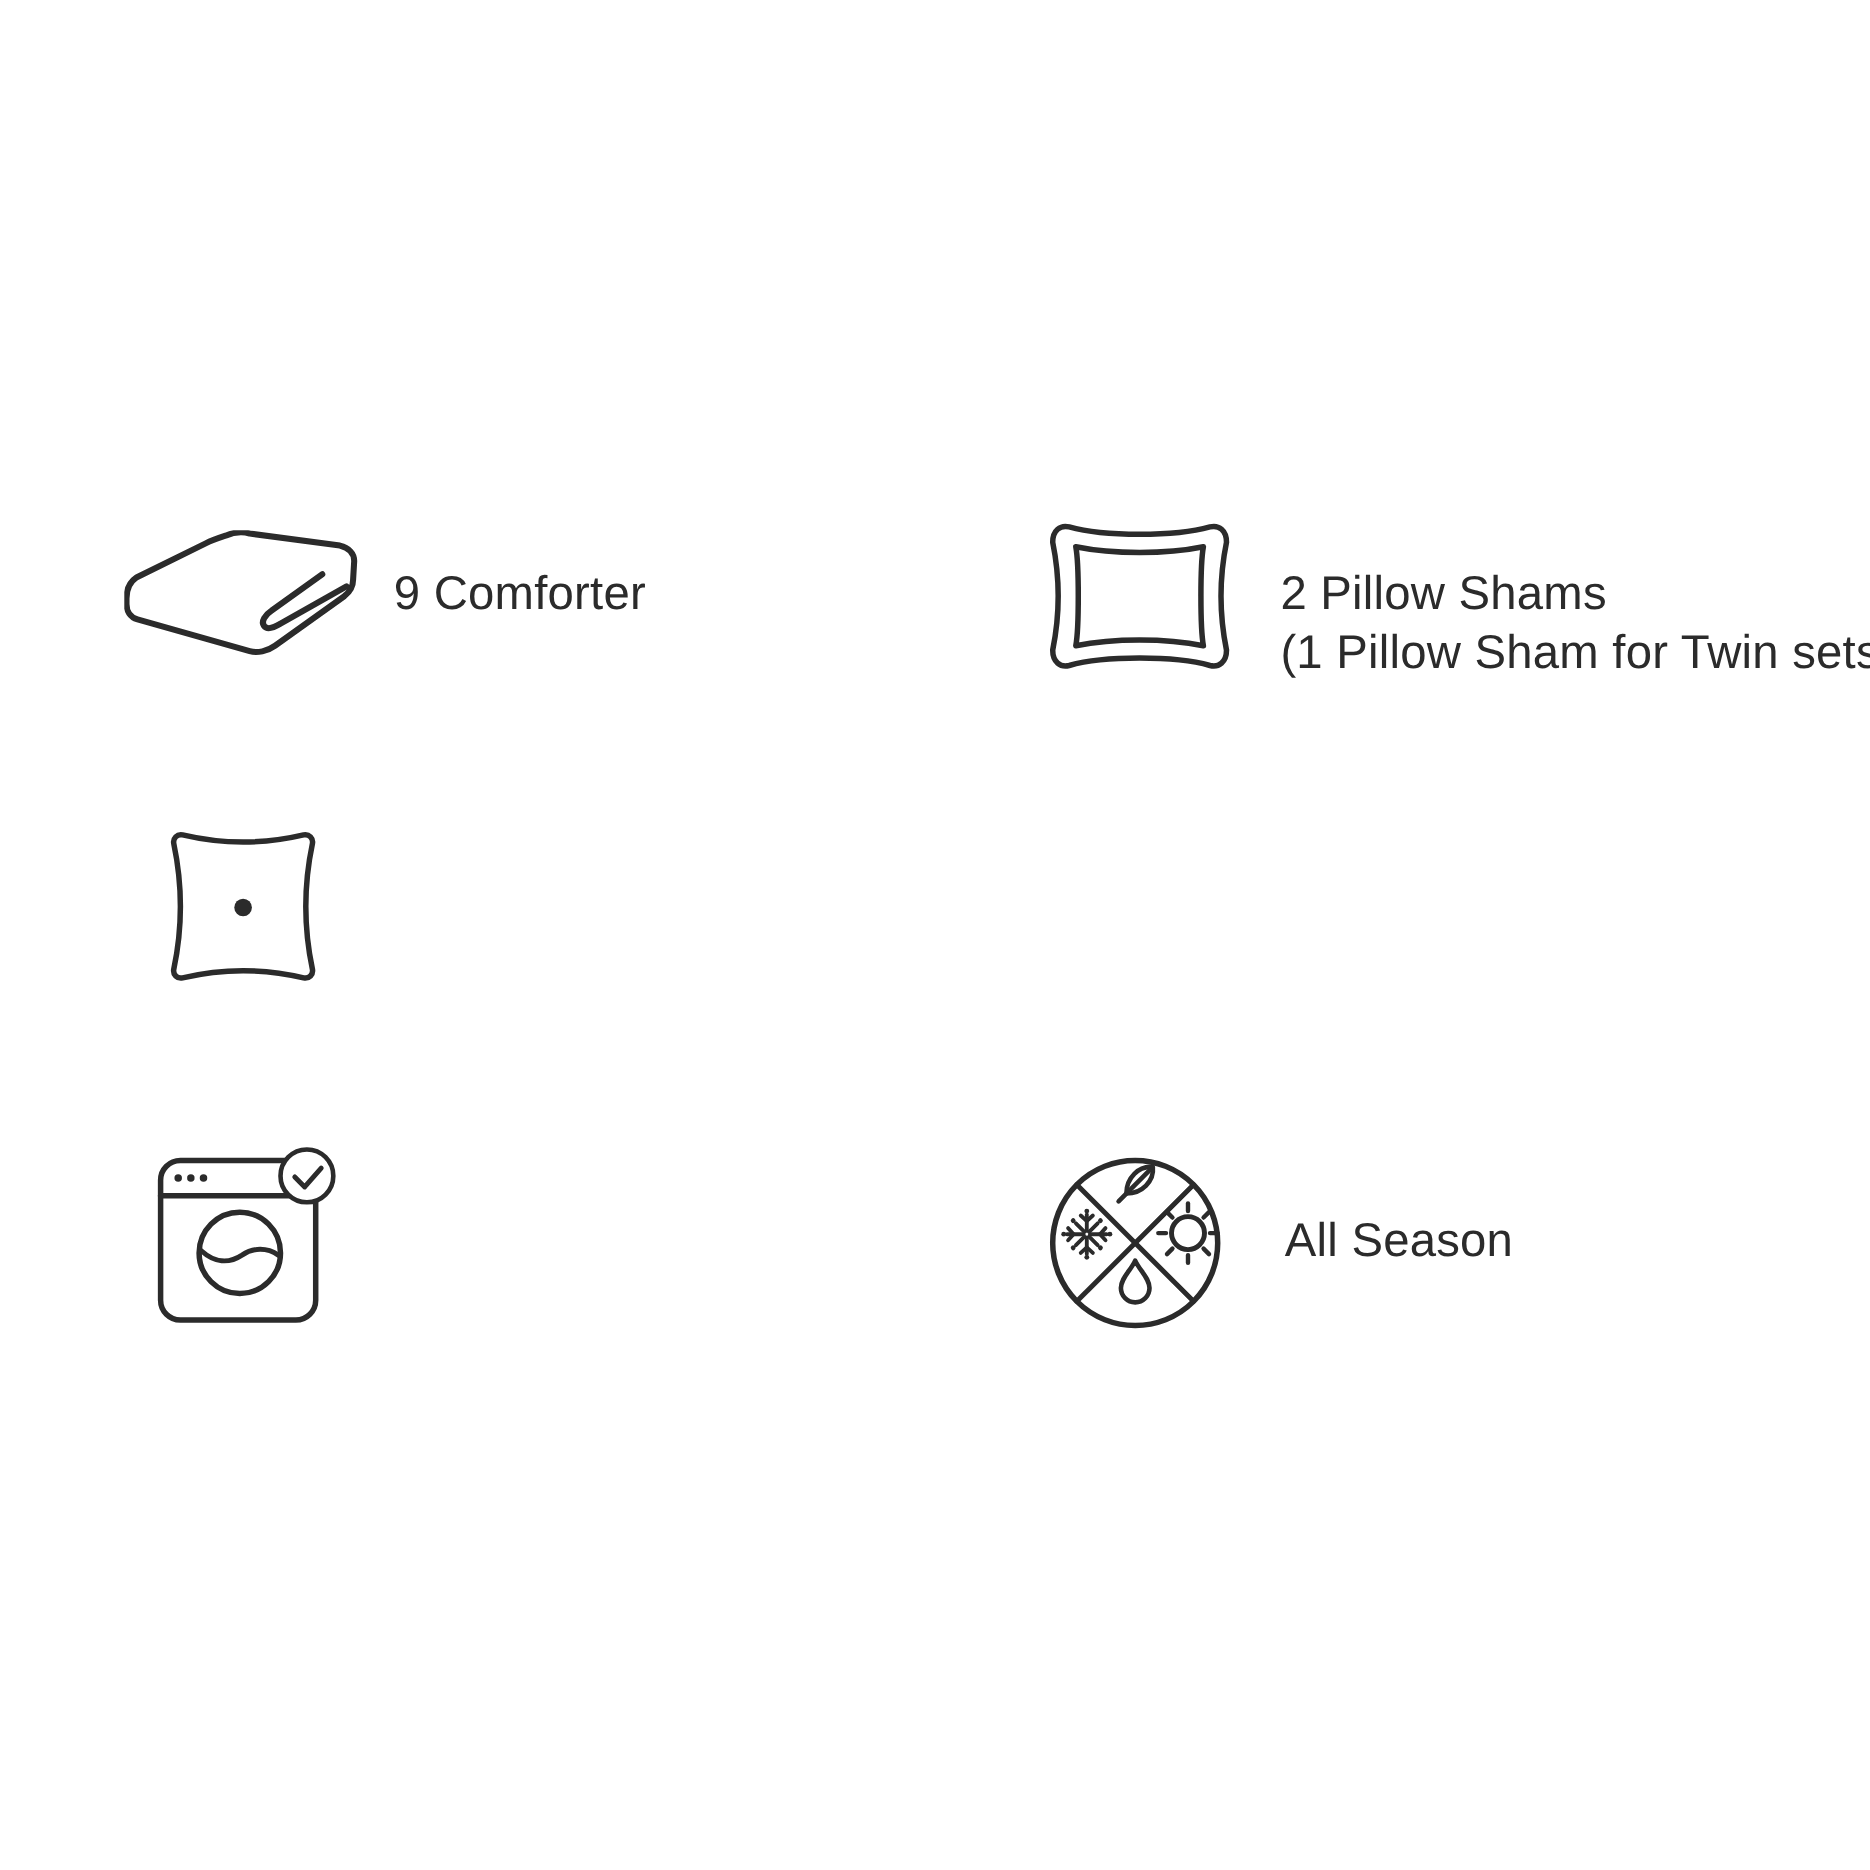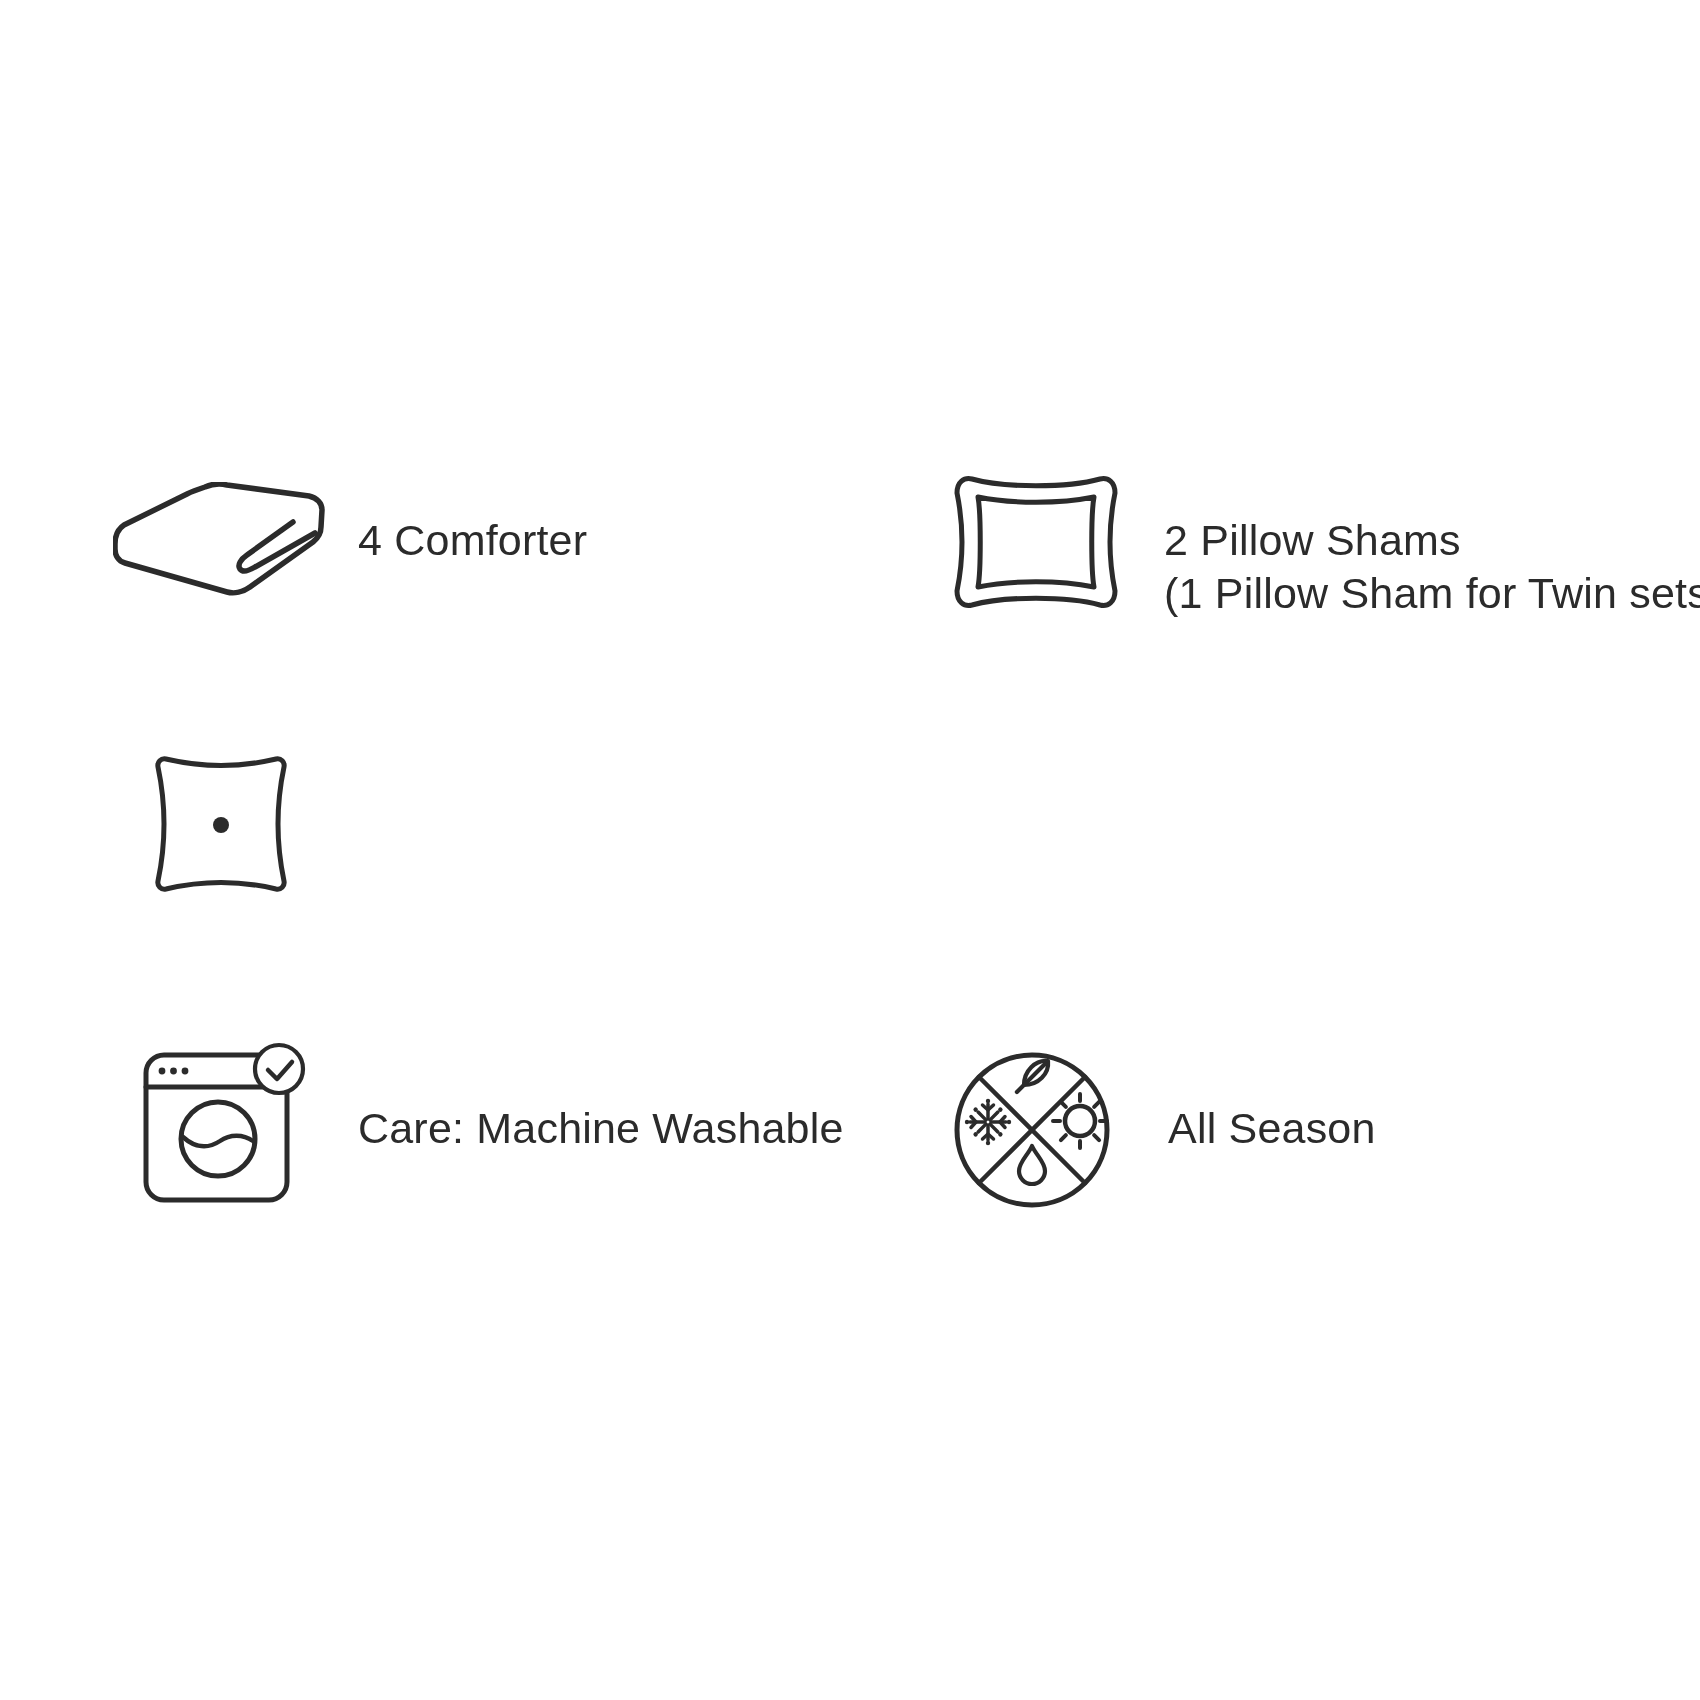--- a/index.html
+++ b/index.html
@@ -39,21 +39,21 @@
              L 137,105
              C 130,110 121,112 114,110
              L 12,81
              C 5,79 2,73 2,67
              L 2,62
              C 2,54 5,47 11,43
              L 74,12
              C 80,9 86,7 92,5 Z"></path>
     <path d="M 180,40 L 134,73 C 128,77 124,83 127,87 C 130,91 137,88 142,85 L 202,51"></path>
   </svg>
-  <div class="label" style="left:358px; top:513px;">4 Comforter</div>
+  <div class="label" style="left:358px; top:513px;">9 Comforter</div>
 
   <svg class="icon abs" style="left:952px; top:473px;" width="168" height="138" viewBox="0 0 168 138" fill="none" stroke="#2b2b2b" stroke-width="5" stroke-linecap="round" stroke-linejoin="round">
     <path d="M 20,6
              C 52,15 116,15 148,6
              C 156,4 163,9 163,20
              Q 153,69 163,118
              C 163,129 156,134 148,132
              C 116,123 52,123 20,132
              C 12,134 5,129 5,118
              Q 15,69 5,20
@@ -88,21 +88,20 @@
     <g fill="#2b2b2b" stroke="none">
       <circle cx="22" cy="31" r="3.4"></circle>
       <circle cx="33.5" cy="31" r="3.4"></circle>
       <circle cx="45" cy="31" r="3.4"></circle>
     </g>
     <circle cx="78" cy="99" r="37"></circle>
     <path d="M 43,97 C 55,108 68,109 80,101 C 90,94 103,94 113,101" stroke-width="4.5"></path>
     <circle cx="139" cy="29" r="24" fill="#ffffff" stroke-width="4.2"></circle>
     <path d="M 128,30 L 137,39 L 152,22" stroke-width="4.5"></path>
   </svg>
-  <div class="label" style="left:358px; top:1101px;">Care: Machine Washable</div>
 
   <svg class="icon abs" style="left:952px; top:1050px;" width="162" height="162" viewBox="0 0 162 162" fill="none" stroke="#2b2b2b" stroke-width="5" stroke-linecap="round" stroke-linejoin="round">
     <circle cx="80" cy="80" r="75"></circle>
     <line x1="27" y1="27" x2="133" y2="133" stroke-width="4.5"></line>
     <line x1="133" y1="27" x2="27" y2="133" stroke-width="4.5"></line>
 
     <g transform="translate(84,23) rotate(45)" stroke-width="4.2">
       <path d="M 0,-17 C 10,-9 10,7 0,17 C -10,7 -10,-9 0,-17 Z"></path>
       <line x1="0" y1="-13" x2="0" y2="27"></line>
     </g>

